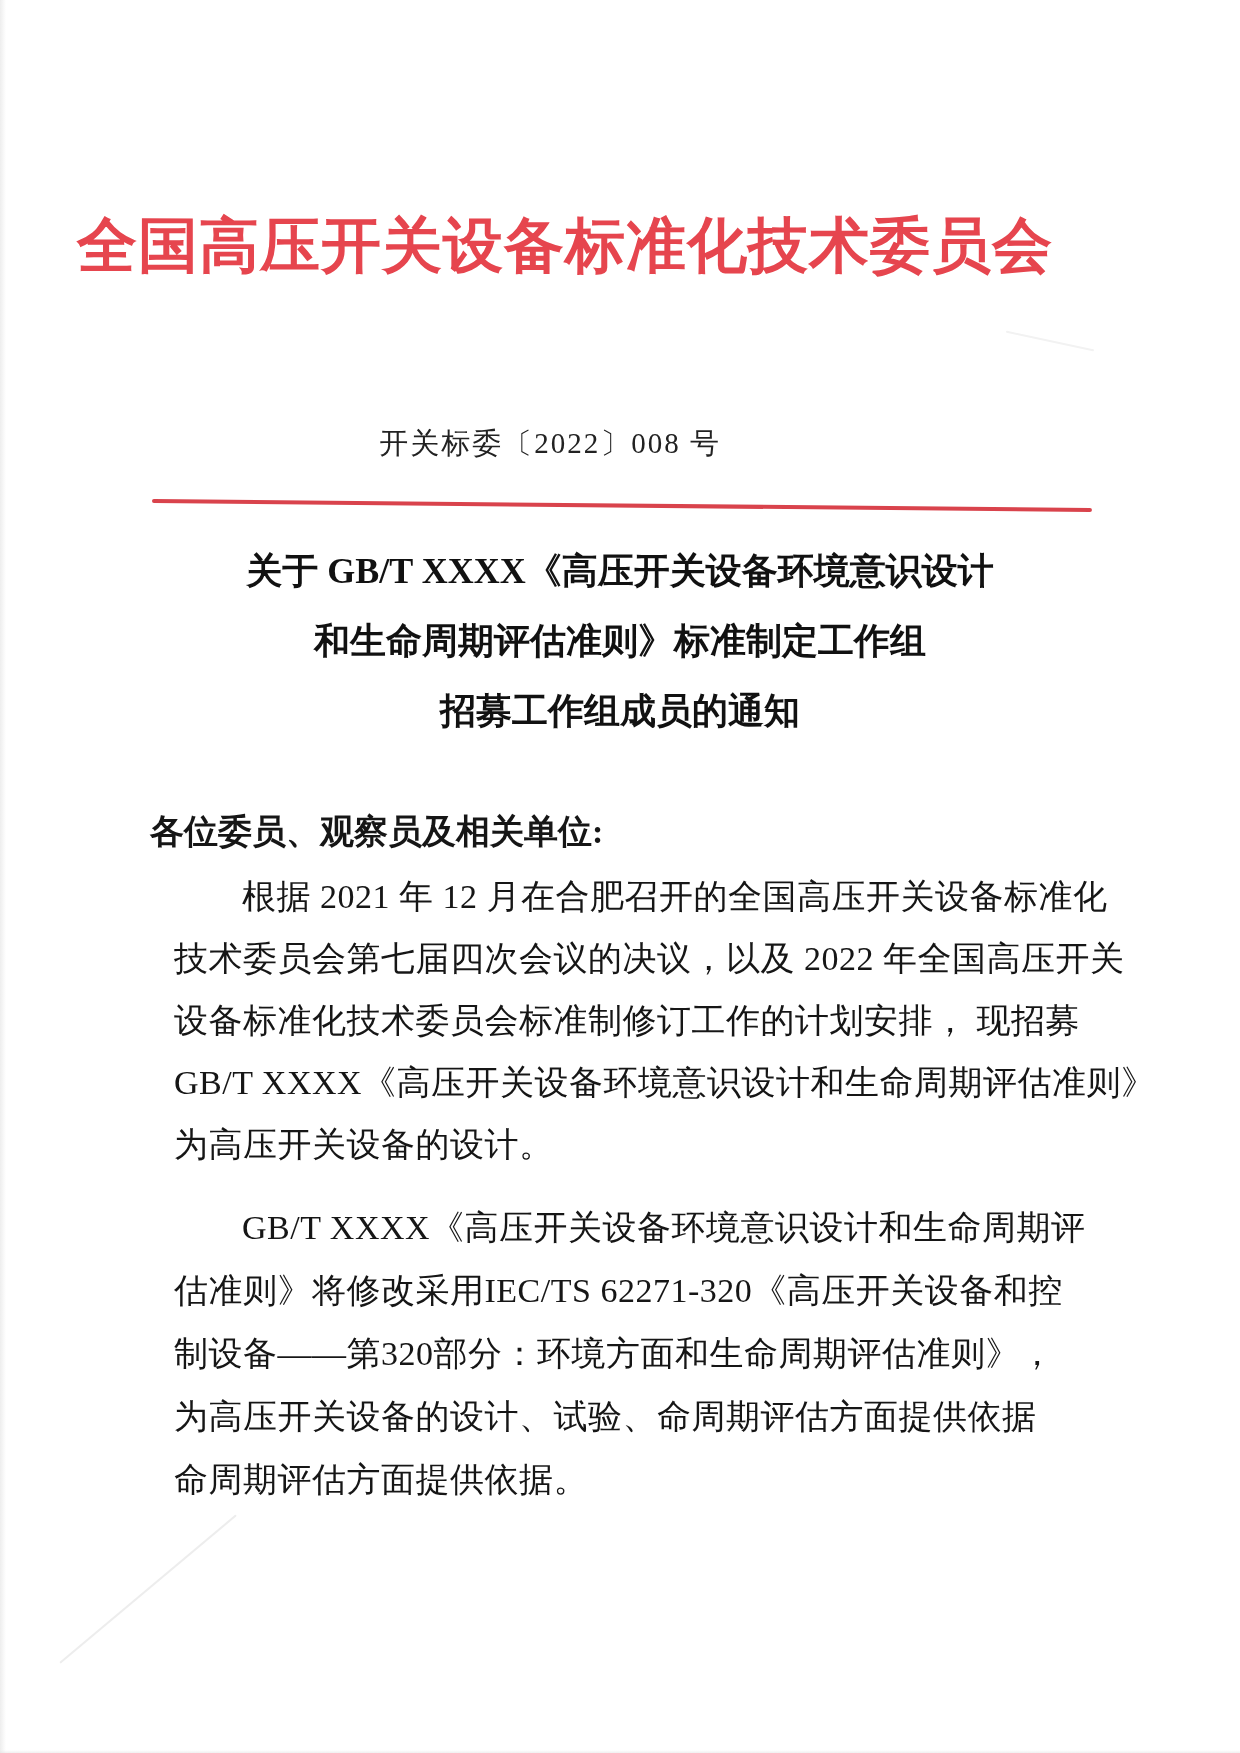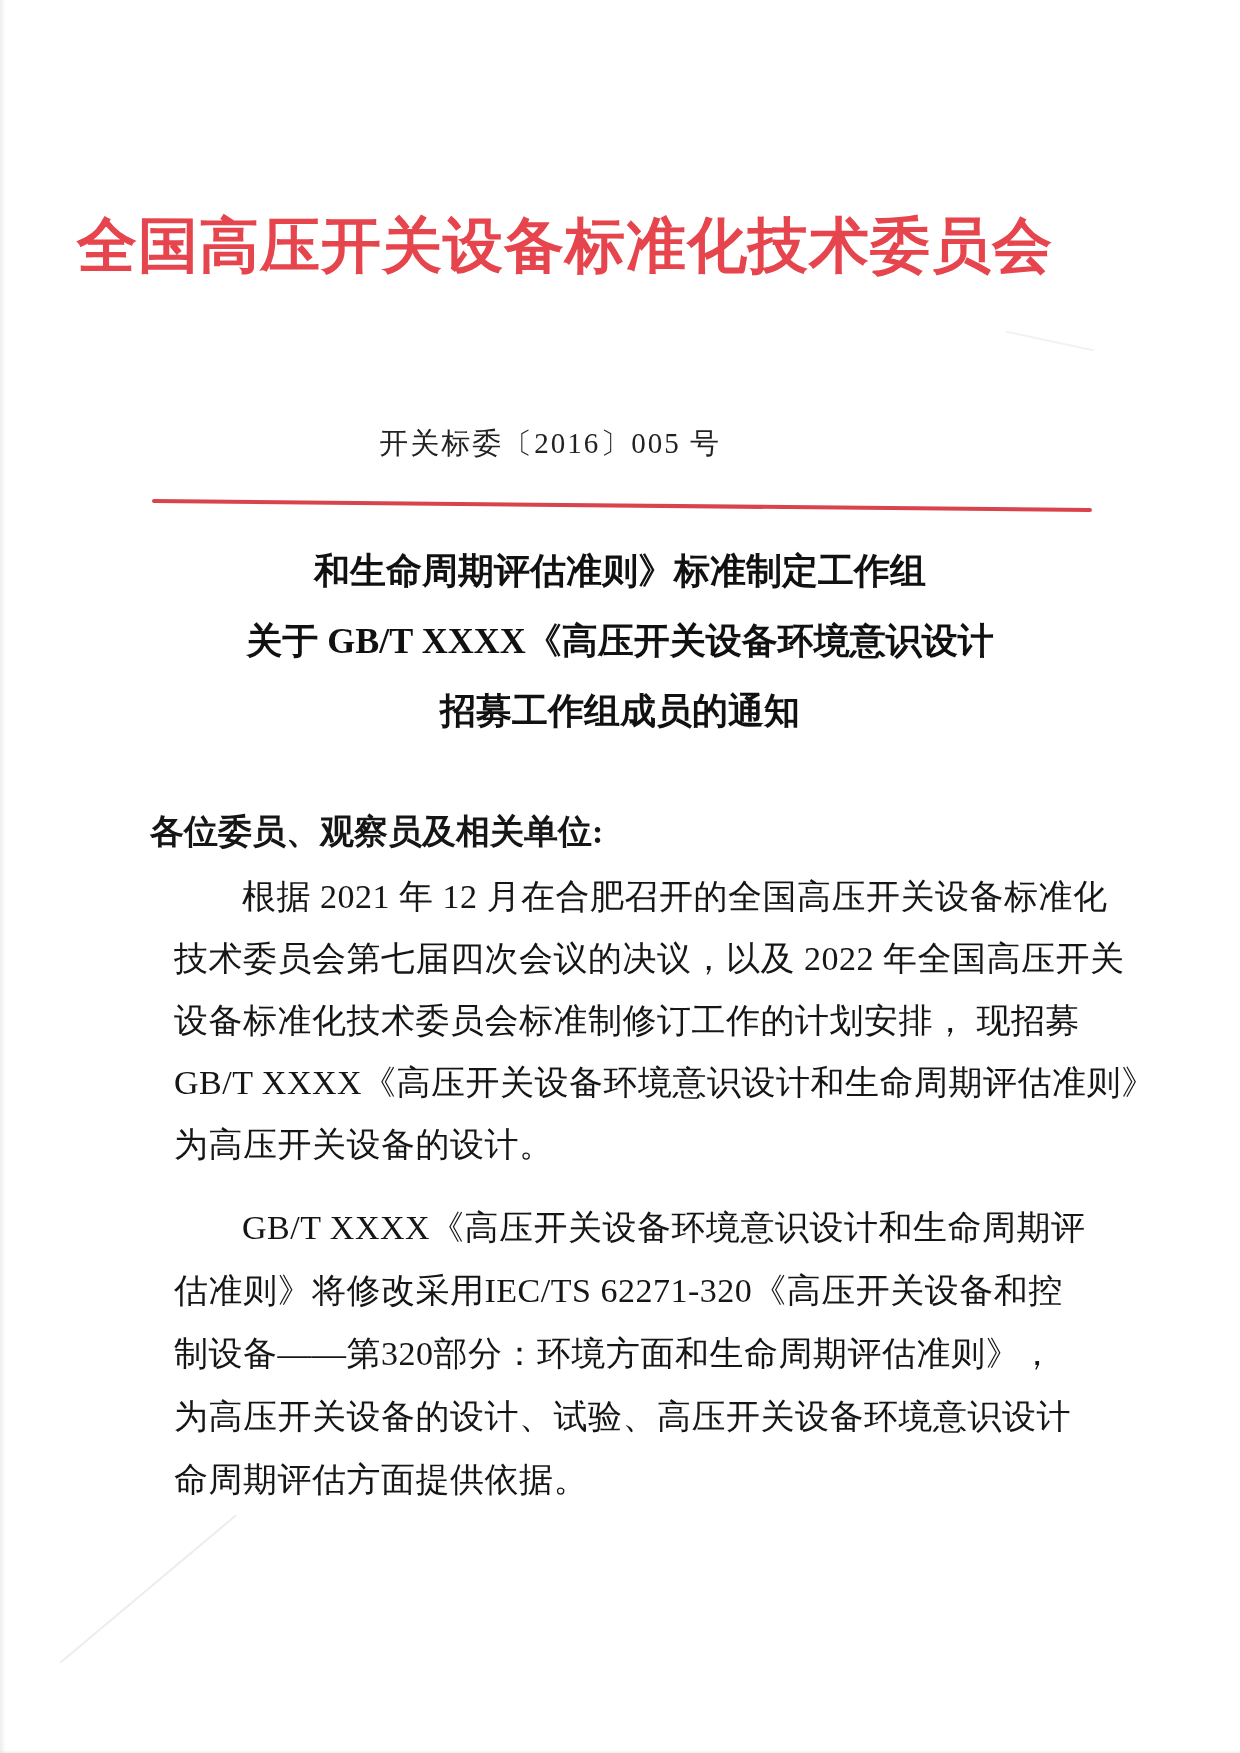--- a/index.html
+++ b/index.html
@@ -103,41 +103,41 @@
 
 <div class="page">
 
   <div class="scan-edge-left"></div>
   <div class="scan-edge-bottom"></div>
   <div class="artifact bottom-left"></div>
   <div class="artifact right-mid"></div>
 
   <div class="org-title">全国高压开关设备标准化技术委员会</div>
 
-  <div class="doc-number">开关标委〔2016〕005 号</div>
+  <div class="doc-number">开关标委〔2022〕008 号</div>
 
   <div class="red-rule"></div>
 
   <div class="notice-title">
+    <div class="t-line">关于 GB/T XXXX《高压开关设备环境意识设计</div>
     <div class="t-line">和生命周期评估准则》标准制定工作组</div>
-    <div class="t-line">关于 GB/T XXXX《高压开关设备环境意识设计</div>
     <div class="t-line">招募工作组成员的通知</div>
   </div>
 
   <div class="salutation">各位委员、观察员及相关单位:</div>
 
   <div class="para para-1">
     <div class="b-line indent">根据 2021 年 12 月在合肥召开的全国高压开关设备标准化</div>
     <div class="b-line">技术委员会第七届四次会议的决议，以及 2022 年全国高压开关</div>
     <div class="b-line">设备标准化技术委员会标准制修订工作的计划安排， 现招募</div>
     <div class="b-line">GB/T XXXX《高压开关设备环境意识设计和生命周期评估准则》</div>
     <div class="b-line">为高压开关设备的设计。</div>
   </div>
 
   <div class="para para-2">
     <div class="b-line indent">GB/T XXXX《高压开关设备环境意识设计和生命周期评</div>
     <div class="b-line">估准则》将修改采用IEC/TS 62271-320《高压开关设备和控</div>
     <div class="b-line">制设备——第320部分：环境方面和生命周期评估准则》，</div>
-    <div class="b-line">为高压开关设备的设计、试验、高压开关设备环境意识设计</div>
+    <div class="b-line">为高压开关设备的设计、试验、命周期评估方面提供依据</div>
     <div class="b-line">命周期评估方面提供依据。</div>
   </div>
 
 </div>
 
 </body></html>

